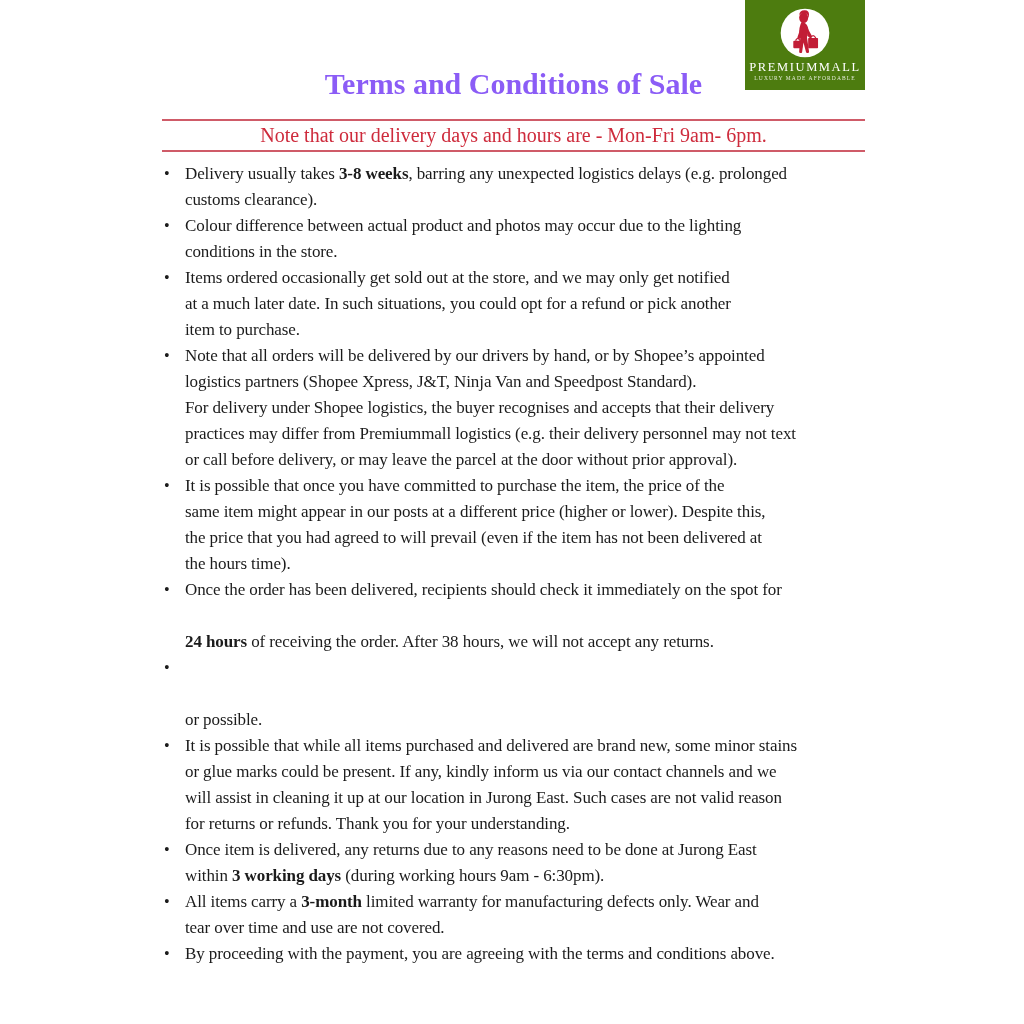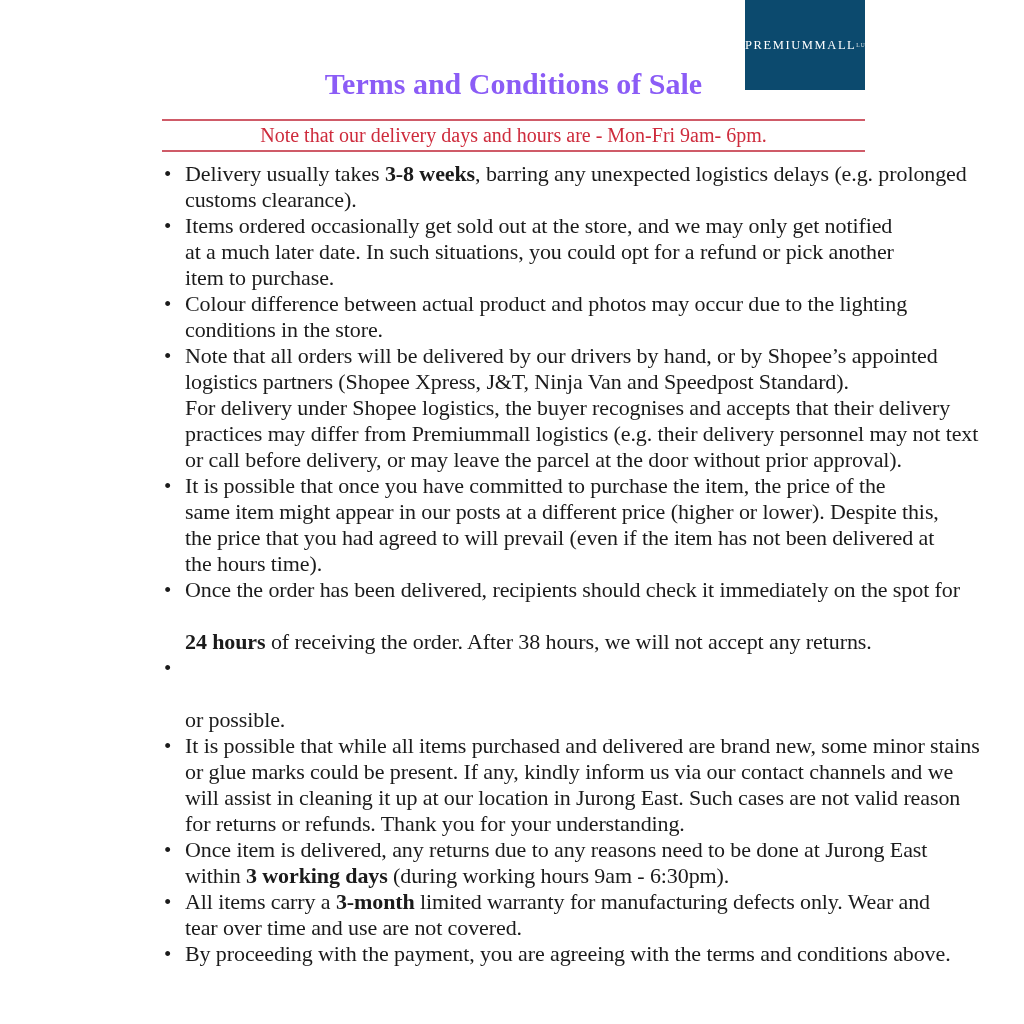--- a/index.html
+++ b/index.html
@@ -9,22 +9,22 @@
     width:1024px;height:1024px;
     background:#ffffff;
     margin:0 auto;
     overflow:hidden;
     font-family:"Liberation Serif", serif;
     color:#1b1b1b;
   }
   
   .logo{
     position:absolute;left:745px;top:0;width:120px;height:90px;
-    background:#0c4a6e;
-    display:flex;flex-direction:row;align-items:center;
+    background:#4d7c0f;
+    display:flex;flex-direction:column;align-items:center;
   }
   .logo-icon{margin-top:6px;width:54px;height:54px;}
   .logo-brand{
     margin-top:1px;color:#ffffff;font-size:12.5px;letter-spacing:1.6px;
     line-height:1;white-space:nowrap;
   }
   .logo-tagline{
     margin-top:2px;color:rgba(255,255,255,.85);font-size:5.5px;
     letter-spacing:1.1px;line-height:1;white-space:nowrap;
   }
@@ -41,21 +41,21 @@
     padding:3px 0 4px 0;
   }
   .note{
     text-align:center;font-size:20px;color:#ce2b3c;
     line-height:1.1;
   }
   
   .terms{
     position:absolute;left:162px;top:161px;width:760px;
     margin:0;padding:0;list-style:none;
-    font-size:22px;line-height:26px;letter-spacing:-0.1px;
+    font-size:17px;line-height:26px;letter-spacing:-0.1px;
   }
   .term{
     position:relative;margin:0;padding:0 0 0 23px;white-space:nowrap;
   }
   .term::before{
     content:"\2022";
     position:absolute;left:2px;top:0;
     font-size:0.95em;
   }
   .term b{font-weight:bold;}
@@ -93,22 +93,22 @@
   </div>
 
   <h1 class="title">Terms and Conditions of Sale</h1>
 
   <div class="note-band">
     <div class="note">Note that our delivery days and hours are - Mon-Fri 9am- 6pm.</div>
   </div>
 
   <ul class="terms">
       <li class="term"><span>Delivery usually takes </span><b>3-8 weeks</b><span>, barring any unexpected logistics delays (e.g. prolonged</span><br><span>customs clearance).</span></li>
+      <li class="term"><span>Colour difference between actual product and photos may occur due to the lighting</span><br><span>conditions in the store.</span></li>
       <li class="term"><span>Items ordered occasionally get sold out at the store, and we may only get notified</span><br><span>at a much later date. In such situations, you could opt for a refund or pick another</span><br><span>item to purchase.</span></li>
-      <li class="term"><span>Colour difference between actual product and photos may occur due to the lighting</span><br><span>conditions in the store.</span></li>
       <li class="term"><span>Note that all orders will be delivered by our drivers by hand, or by Shopee’s appointed</span><br><span>logistics partners (Shopee Xpress, J&amp;T, Ninja Van and Speedpost Standard).</span><br><span>For delivery under Shopee logistics, the buyer recognises and accepts that their delivery</span><br><span>practices may differ from Premiummall logistics (e.g. their delivery personnel may not text</span><br><span>or call before delivery, or may leave the parcel at the door without prior approval).</span></li>
       <li class="term"><span>It is possible that once you have committed to purchase the item, the price of the</span><br><span>same item might appear in our posts at a different price (higher or lower). Despite this,</span><br><span>the price that you had agreed to will prevail (even if the item has not been delivered at</span><br><span>the hours time).</span></li>
       <li class="term"><span>Once the order has been delivered, recipients should check it immediately on the spot for</span><br><br><b>24 hours</b><span> of receiving the order. After 38 hours, we will not accept any returns.</span></li>
       <li class="term"><br><br><span>or possible.</span></li>
       <li class="term"><span>It is possible that while all items purchased and delivered are brand new, some minor stains</span><br><span>or glue marks could be present. If any, kindly inform us via our contact channels and we</span><br><span>will assist in cleaning it up at our location in Jurong East. Such cases are not valid reason</span><br><span>for returns or refunds. Thank you for your understanding.</span></li>
       <li class="term"><span>Once item is delivered, any returns due to any reasons need to be done at Jurong East</span><br><span>within </span><b>3 working days</b><span> (during working hours 9am - 6:30pm).</span></li>
       <li class="term"><span>All items carry a </span><b>3-month</b><span> limited warranty for manufacturing defects only. Wear and</span><br><span>tear over time and use are not covered.</span></li>
       <li class="term"><span>By proceeding with the payment, you are agreeing with the terms and conditions above.</span></li>
     </ul>
 

